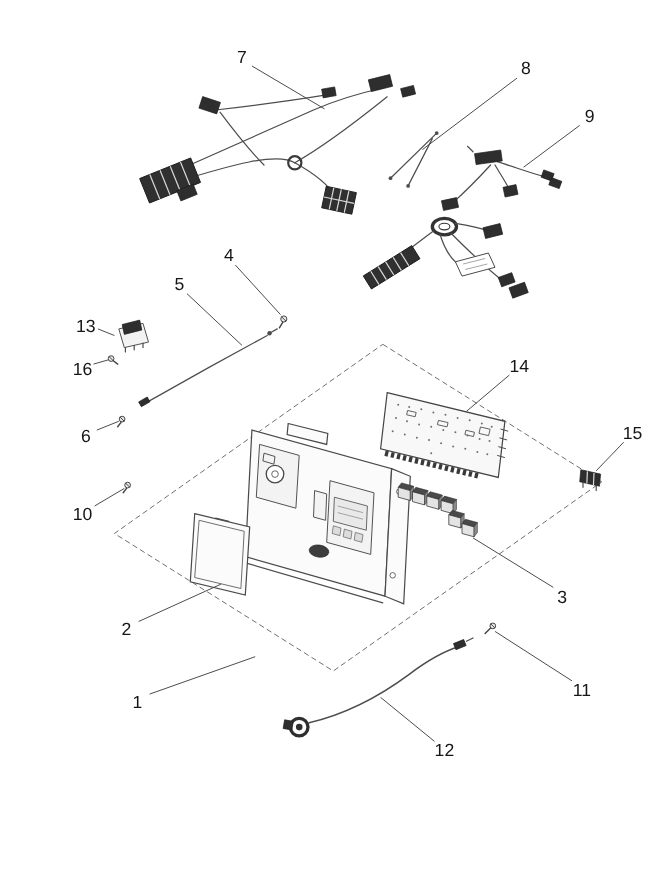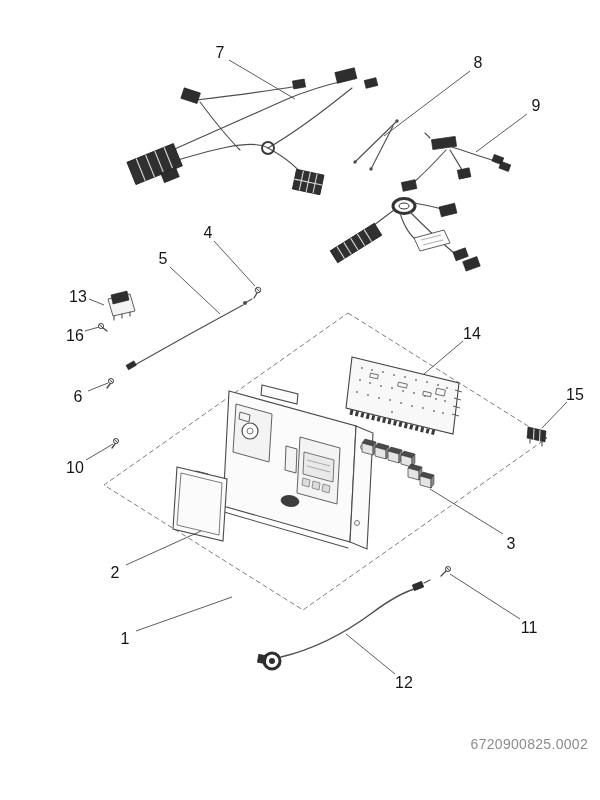--- a/index.html
+++ b/index.html
@@ -312,15 +312,14 @@
         <text x="78" y="301.5" class="callout-text">13</text>
         <line x1="463" y1="341" x2="424" y2="374" class="leader"></line>
         <text x="472" y="338.5" class="callout-text">14</text>
         <line x1="567" y1="402" x2="542" y2="428" class="leader"></line>
         <text x="575" y="399.5" class="callout-text">15</text>
         <line x1="85" y1="331" x2="99" y2="327" class="leader"></line>
         <text x="75" y="340.5" class="callout-text">16</text>
       </g>
 </svg>
 
-<div class="docnum">6720900825.0002</div>
 
 </div>
 
 </body></html>

